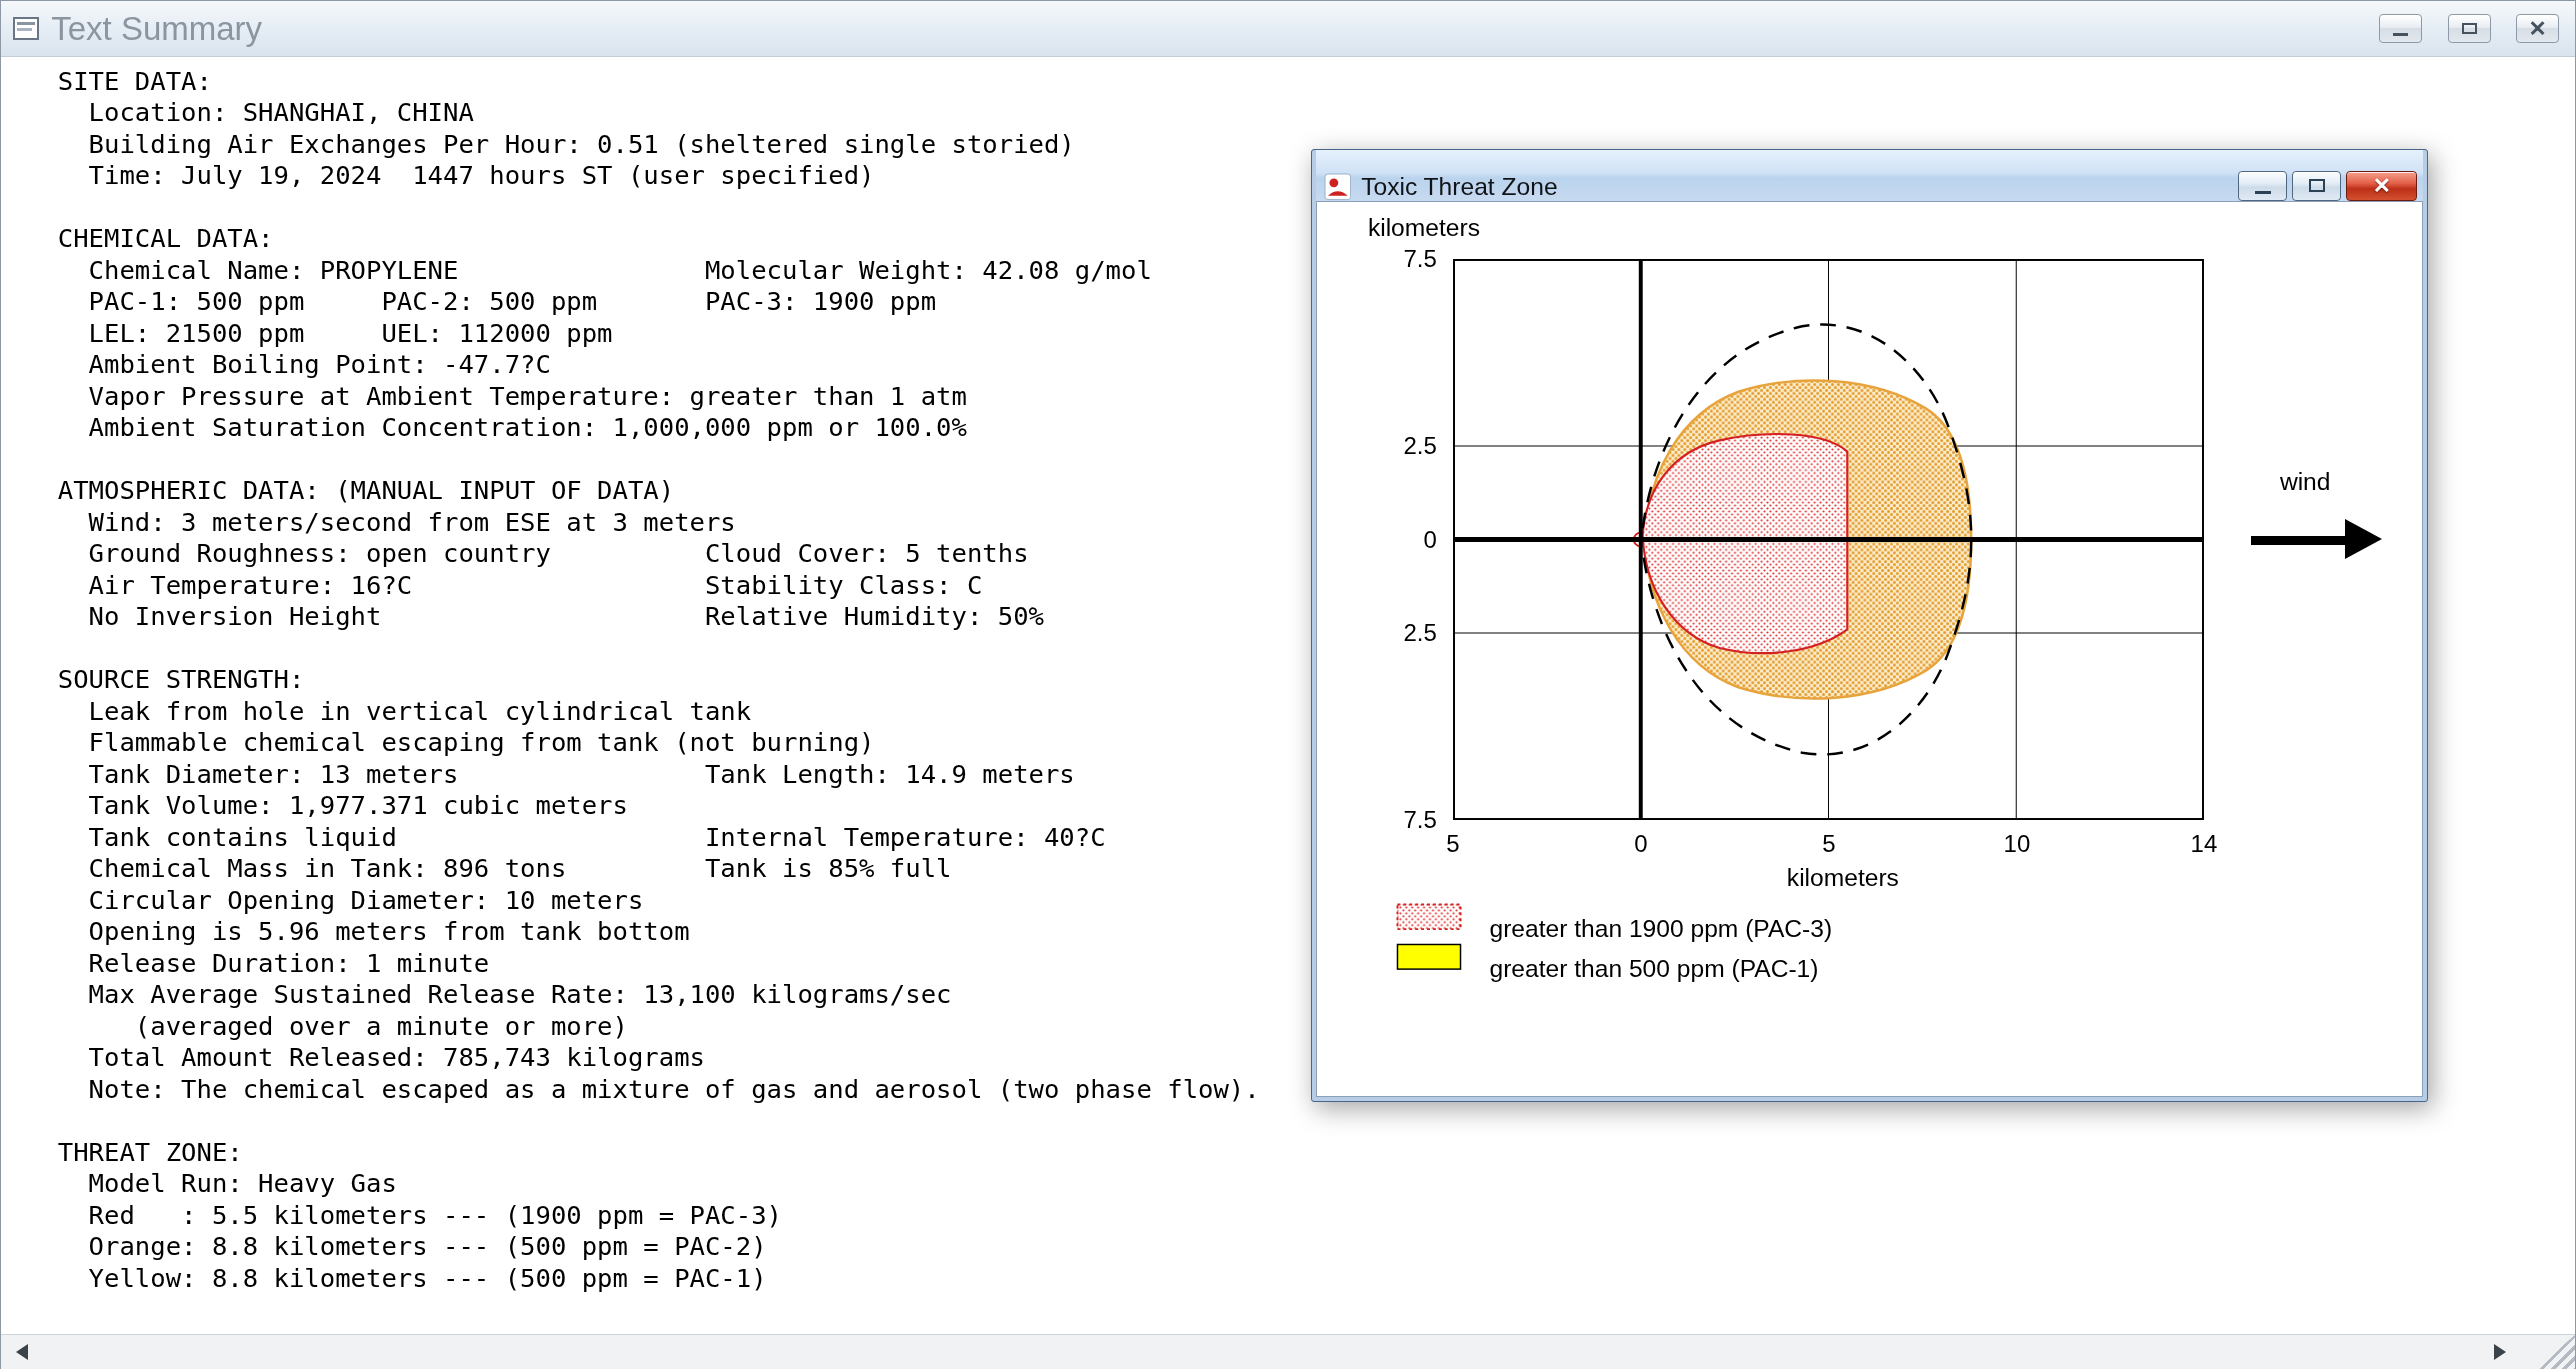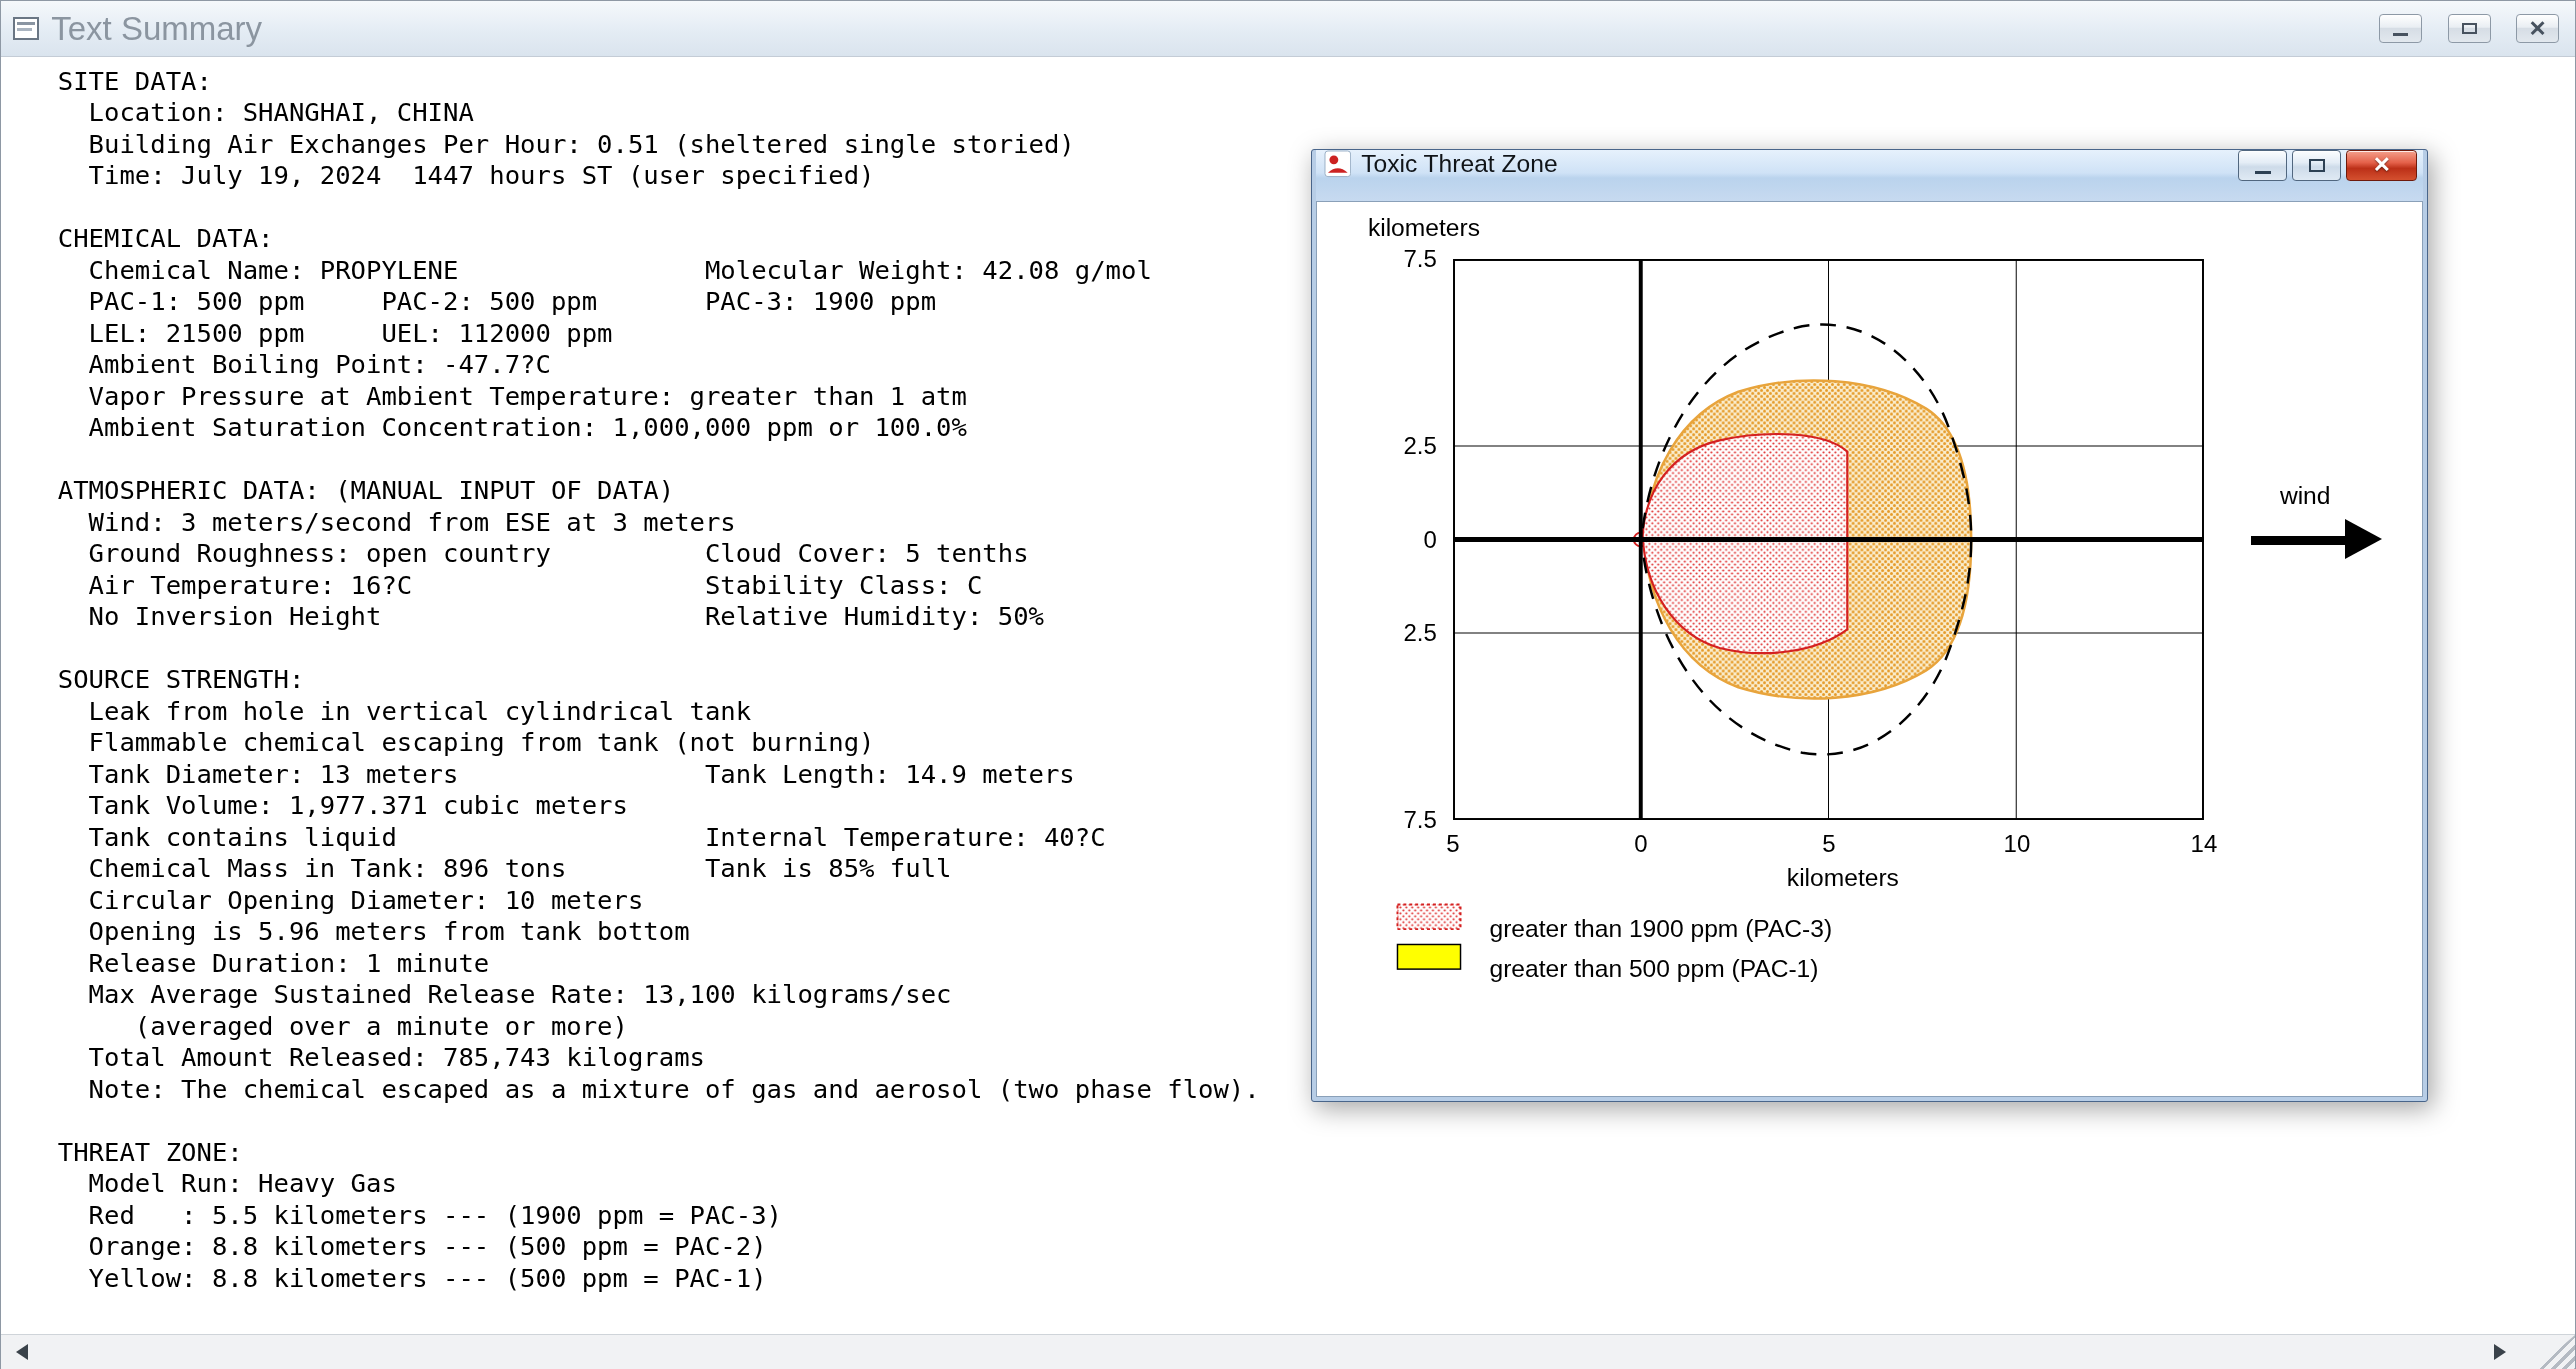--- a/index.html
+++ b/index.html
@@ -34,21 +34,21 @@
     font-family:"DejaVu Sans Mono", monospace;
     font-size:25.6px; line-height:31.5px; white-space:pre; padding:7.9px 0 0 13.8px;
   }
   
   .aloha-window {
     position:absolute; left:1310px; top:148px; width:1117px; height:953px;
     background:#b7cde6; border:1px solid #49658a; border-radius:3px;
     padding:0 3.9px 3.9px 3.9px; box-shadow:4.9px 6.9px 25.6px rgba(0,0,0,.35);
   }
   .aloha-titlebar {
-    height:51px; display:flex; align-items:flex-start; padding:0 5.9px 0 7.9px;
+    height:51px; display:flex; align-items:flex-end; padding:0 5.9px 0 7.9px;
     background:linear-gradient(#e6f1fc,#cfe2f6 45%,#bad3ed 55%,#c7daf0);
   }
   .aloha-icon { width:27.6px; height:27.6px; flex:none; }
   .aloha-title { font-size:24.6px; color:#101418; margin-left:9.8px; }
   .aero-buttons { margin-left:auto; display:flex; gap:4.9px; }
   .btn-aero {
     width:49px; height:30.5px; border:1px solid #51677f; border-radius:3.9px;
     background:linear-gradient(#fbfdfe,#e4edf6 40%,#cddbe9 55%,#e0eaf4);
     display:flex; align-items:center; justify-content:center;
     box-shadow:inset 0 1px 0 rgba(255,255,255,.8); cursor:default;
@@ -63,21 +63,21 @@
     background:#fff; border:1px solid #8aa0b8;
   }
   
   .axis-title-top { position:absolute; left:51px; top:11.8px; font-size:24.6px; }
   .plot-wrap { position:absolute; left:136px; top:57px; width:751px; height:561px; }
   #plot-svg { display:block; background:#fff; }
   .tick { position:absolute; font-size:24px; white-space:nowrap; }
   .ytick { left:-73px; width:57px; text-align:right; transform:translateY(-50%); }
   .xtick { top:571px; transform:translateX(-50%); }
   .axis-title-bottom { position:absolute; left:390px; top:605px; transform:translateX(-50%); font-size:24.6px; }
-  .wind-label { position:absolute; left:963px; top:280px; font-size:24.6px; }
+  .wind-label { position:absolute; left:963px; top:266px; font-size:24.6px; }
   .wind-arrow { position:absolute; left:934px; top:317px; width:132px; height:41px; }
   .wind-shaft { position:absolute; left:0; top:16.7px; width:96px; height:8.9px; background:#000; }
   .wind-head  { position:absolute; left:94px; top:0; width:0; height:0;
     border-top:20.7px solid transparent; border-bottom:20.7px solid transparent; border-left:37px solid #000; }
   
   .legend { position:absolute; left:79px; top:695px; }
   .legend-row { display:flex; align-items:center; height:40px; }
   .legend-row svg { margin-right:27.6px; flex:none; }
   .legend-label { font-size:24.6px;margin-top:23px; }
   

